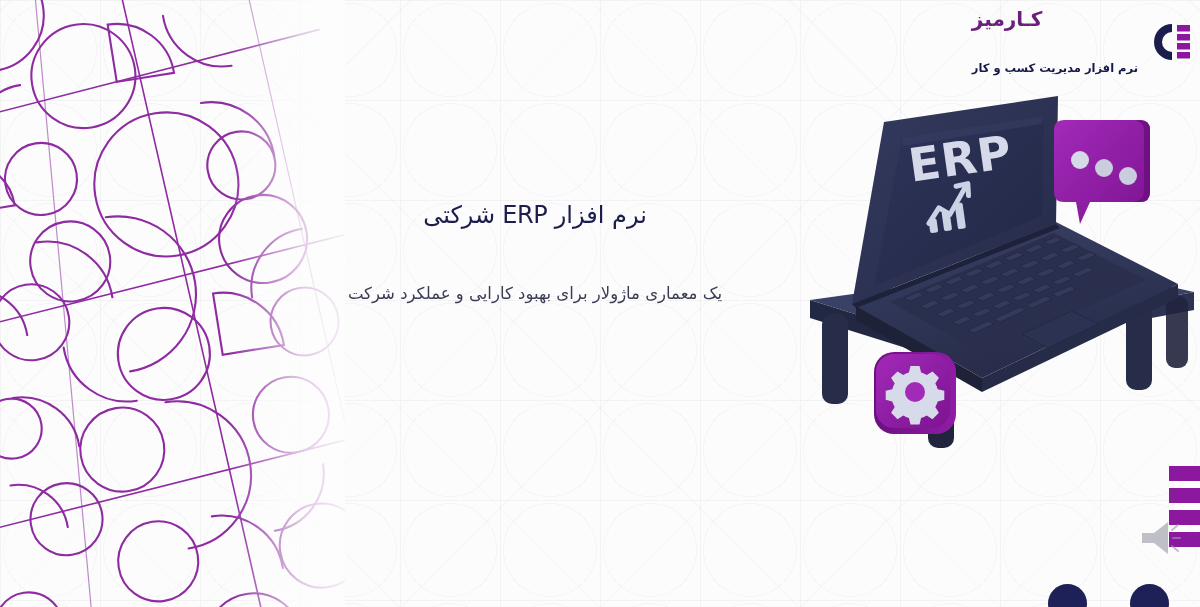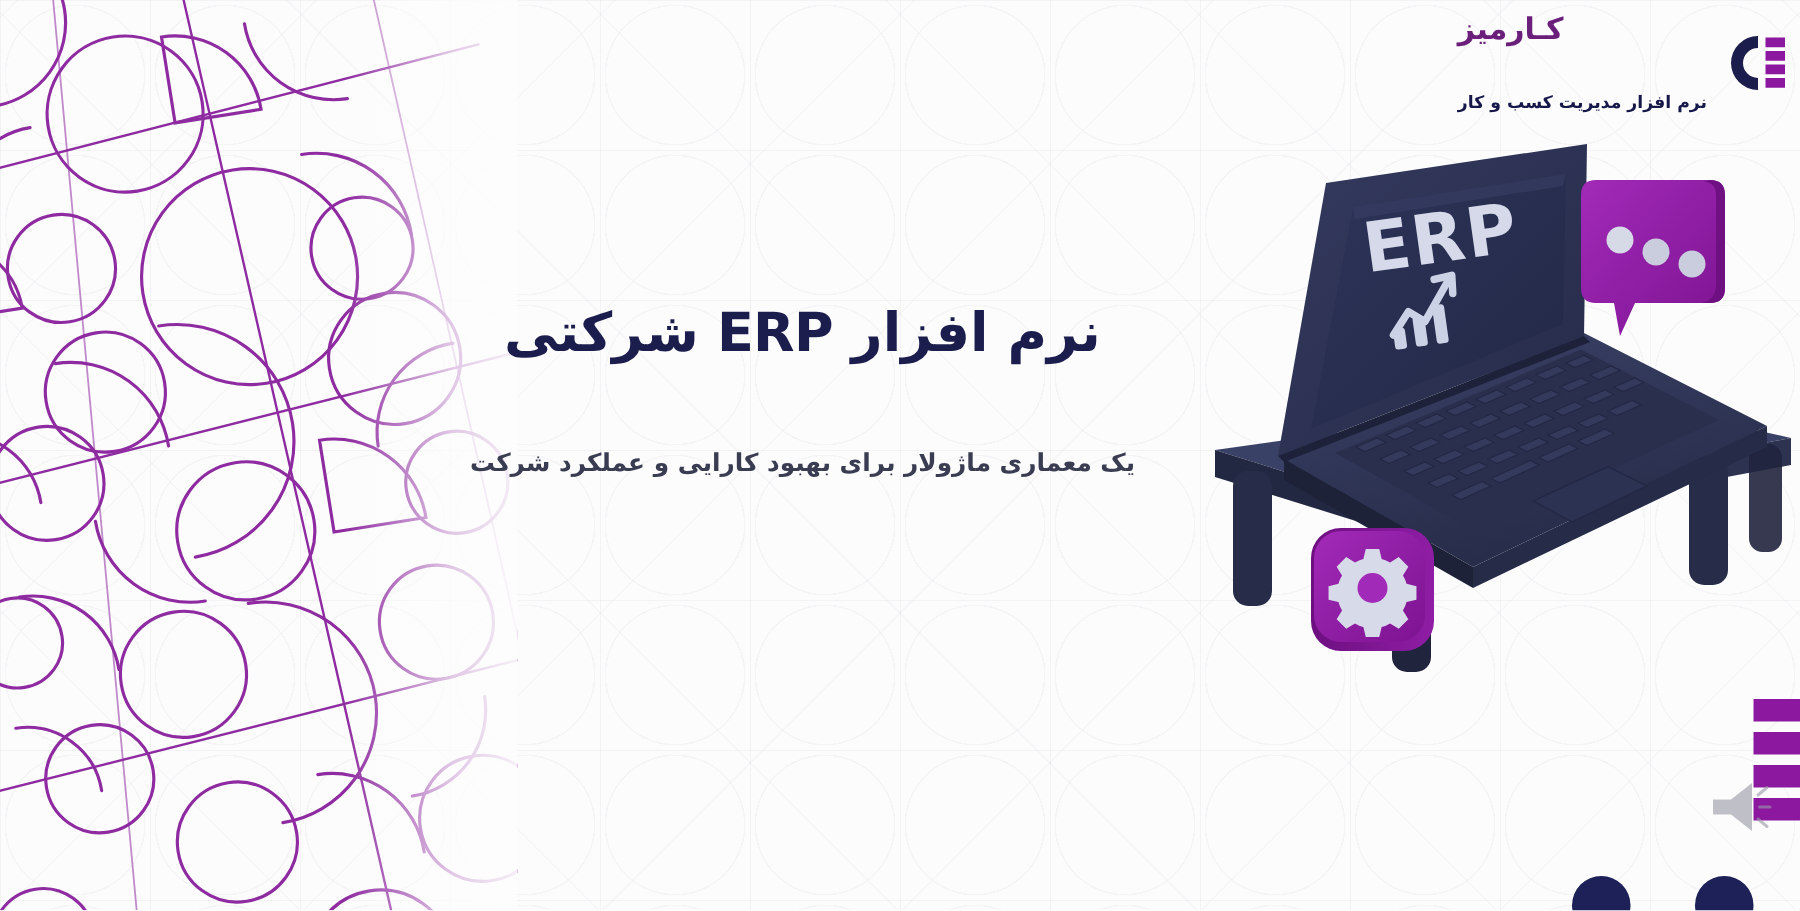--- a/index.html
+++ b/index.html
@@ -102,32 +102,32 @@
   
   .hero-text {
     position: absolute;
     left: 300px;
     top: 200px;
     width: 470px;
     text-align: center;
     direction: rtl;
   }
   .hero-title {
-    font-size: 36px;
-    font-weight: bold;
+    font-size: 24px;
+    font-weight: normal;
     color: #1b1d4d;
     letter-spacing: -0.5px;
     line-height: 1.25;
     white-space: nowrap;
   }
   .hero-sub {
     margin-top: 52px;
     font-size: 16.5px;
     color: #3a3c52;
-    font-weight: bold;
+    font-weight: normal;
     line-height: 1.5;
     white-space: nowrap;
   }
 
   
   .illustration {
     position: absolute;
     left: 806px;
     top: 96px;
     width: 392px;

